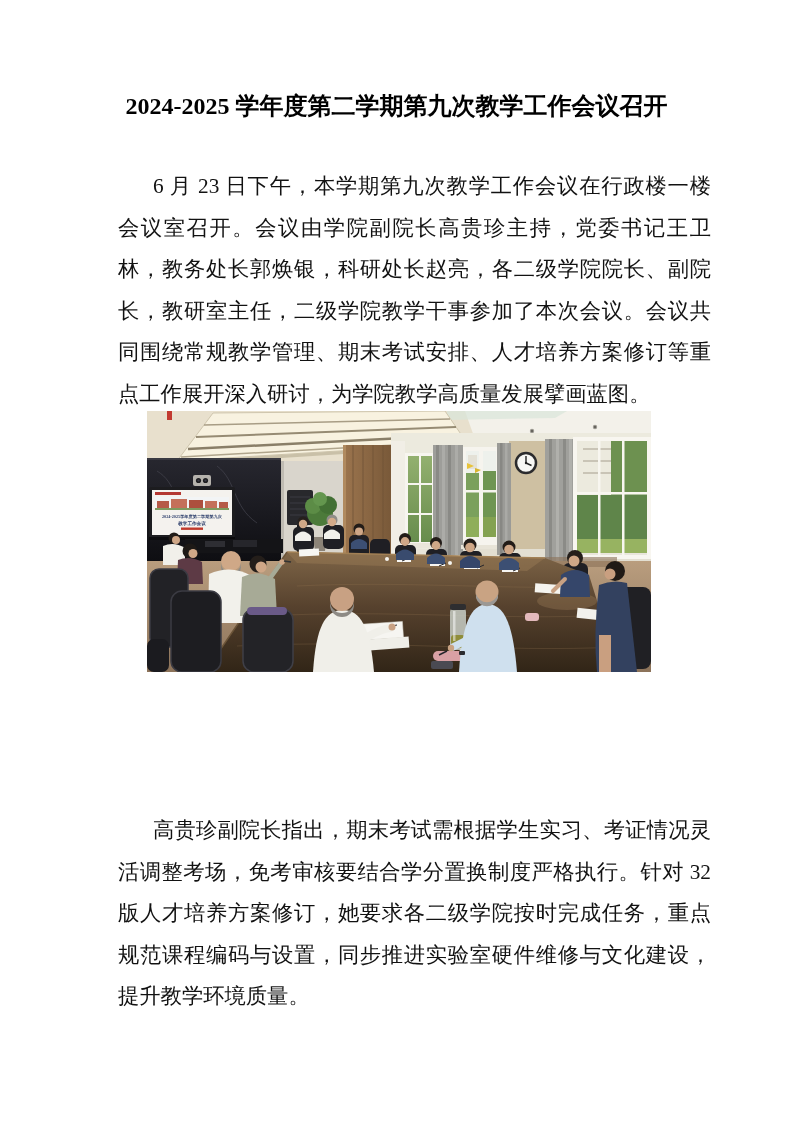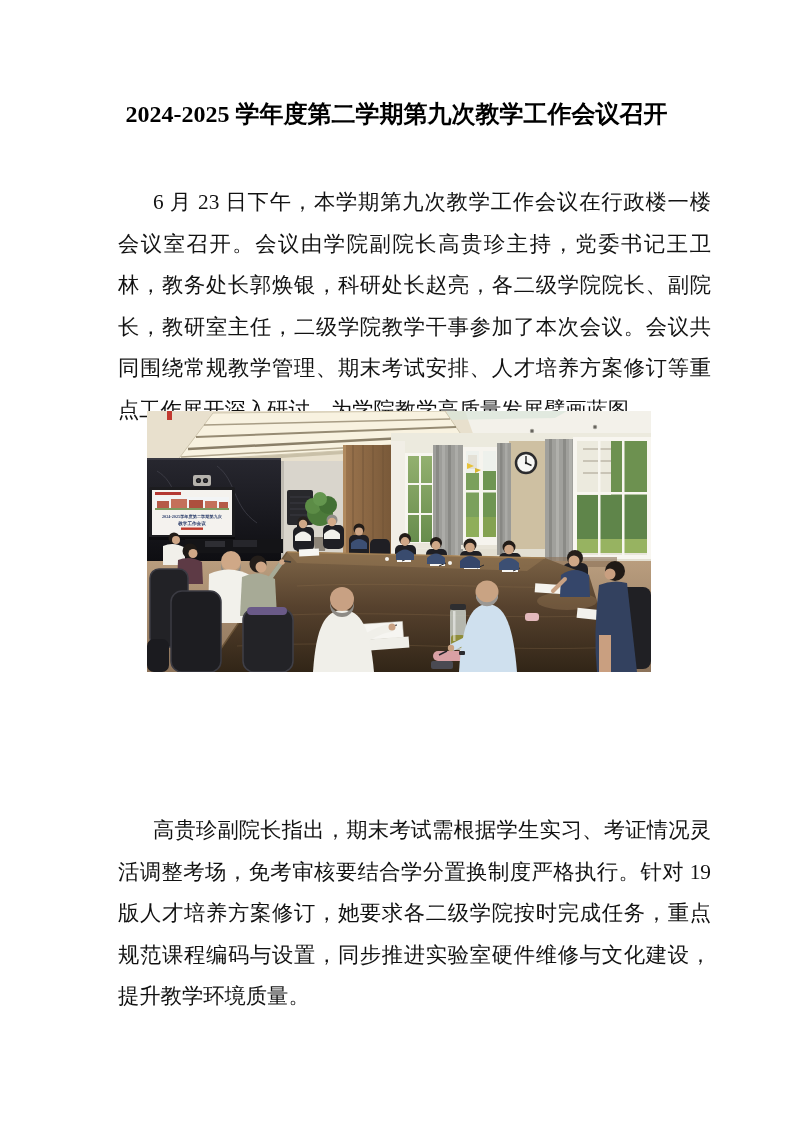--- a/index.html
+++ b/index.html
@@ -1,28 +1,28 @@
 <!DOCTYPE html>
 <html><head>
 <meta charset="utf-8">
 <style>
   html,body{margin:0;padding:0;background:#ffffff;}
   .page{
     position:relative;width:793px;height:1122px;background:#fff;overflow:hidden;
     font-family:"Liberation Serif","DejaVu Serif",serif;color:#121212;
   }
   .doc-title{
-    position:absolute;top:96px;left:0;width:793px;margin:0;
+    position:absolute;top:88px;left:0;width:793px;margin:0;
     text-align:center;font-size:24px;line-height:36px;font-weight:bold;color:#000;
   }
   .para{
     position:absolute;left:118px;width:593px;margin:0;
     font-size:21.3px;line-height:41.6px;text-align:justify;text-indent:35px;
   }
-  .p1{top:166px;margin-top:16px;}
+  .p1{top:166px;}
   .p2{top:682px;}
   .p3{top:810px;}
   .photo{
     position:absolute;top:411px;left:147px;width:504px;height:261px;margin:0;padding:0;
   }
   .photo svg{display:block;width:504px;height:261px;}
 </style>
 </head>
 <body>
 
@@ -362,15 +362,15 @@
           <path d="M318,230 Q310,234 306,236" stroke="#cfe0ee" stroke-width="7" stroke-linecap="round" fill="none"></path>
           <circle cx="304" cy="237" r="3.2" fill="#c9a383"></circle>
           <rect x="312" y="240" width="6" height="4" rx="1" fill="#2c2c30"></rect>
           <path d="M300,240 l-8,4" stroke="#26262b" stroke-width="1.4"></path>
         </g>
       </g>
     </svg>
   </figure>
 
 
-  <p class="para p3">高贵珍副院长指出，期末考试需根据学生实习、考证情况灵活调整考场，免考审核要结合学分置换制度严格执行。针对 19 版人才培养方案修订，她要求各二级学院按时完成任务，重点规范课程编码与设置，同步推进实验室硬件维修与文化建设，提升教学环境质量。</p>
+  <p class="para p3">高贵珍副院长指出，期末考试需根据学生实习、考证情况灵活调整考场，免考审核要结合学分置换制度严格执行。针对 32 版人才培养方案修订，她要求各二级学院按时完成任务，重点规范课程编码与设置，同步推进实验室硬件维修与文化建设，提升教学环境质量。</p>
 
 </div>
 
 </body></html>

